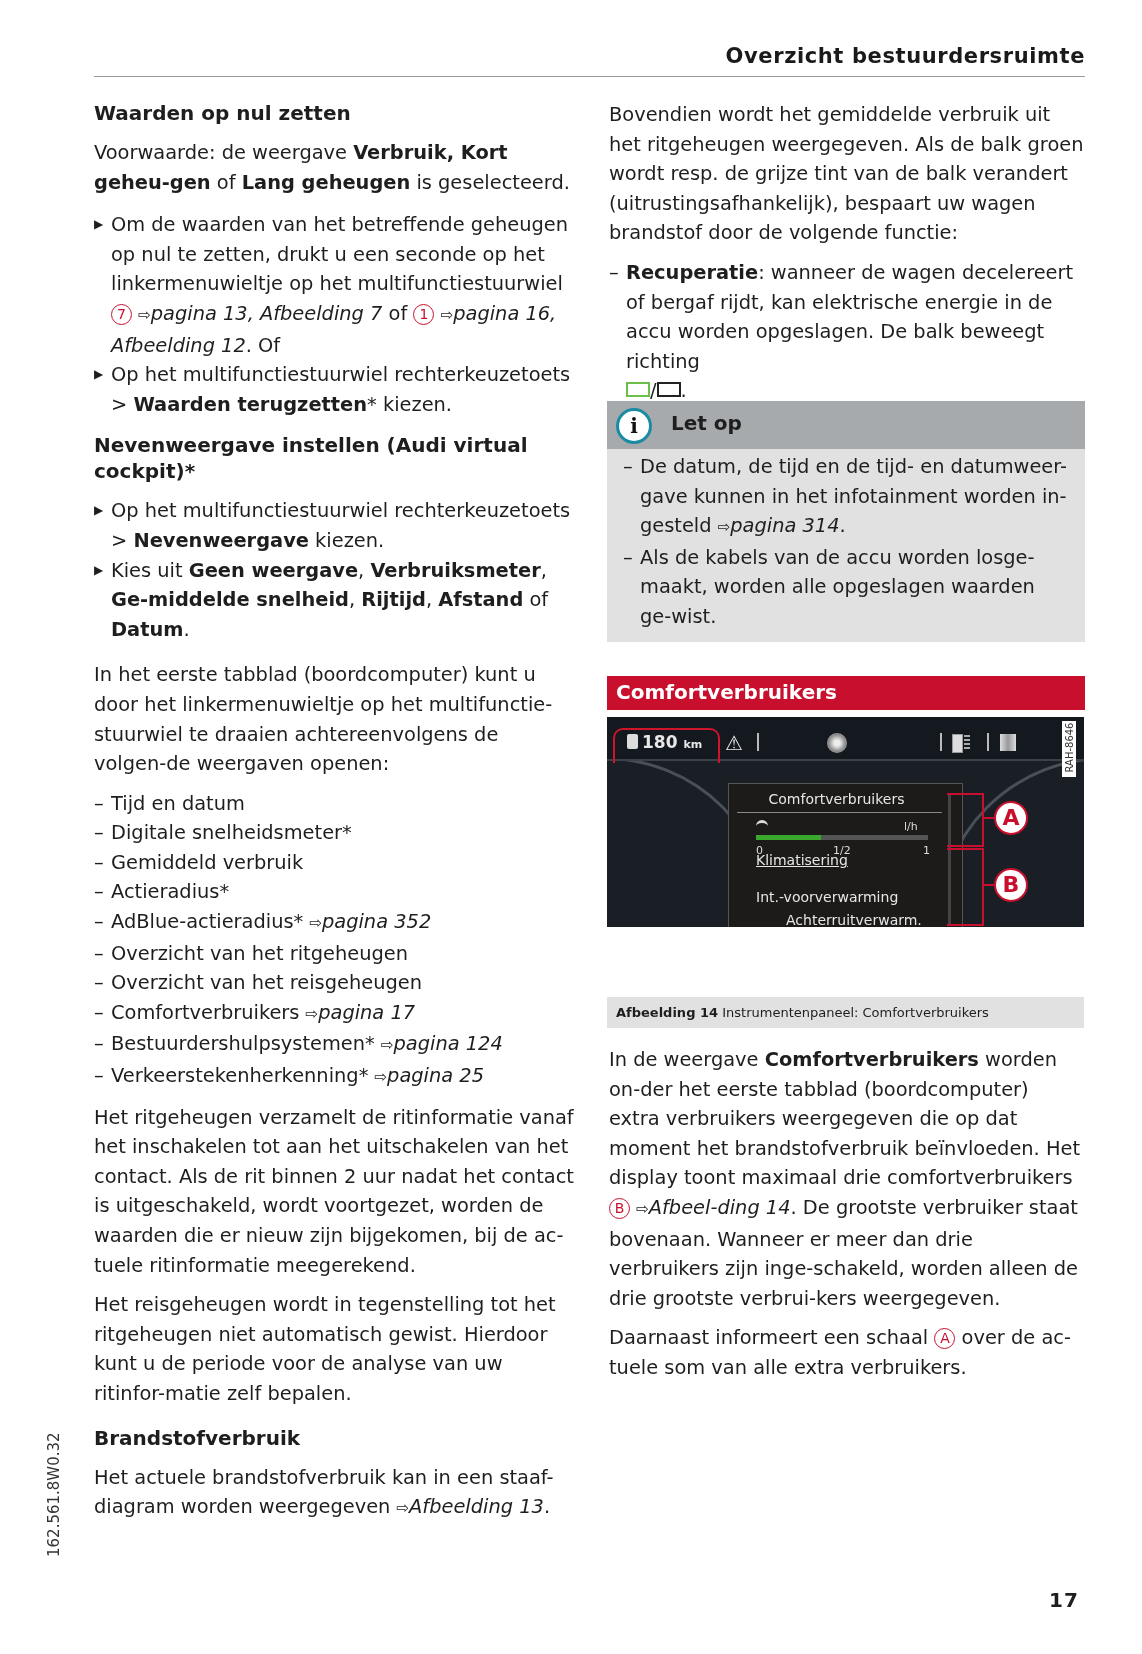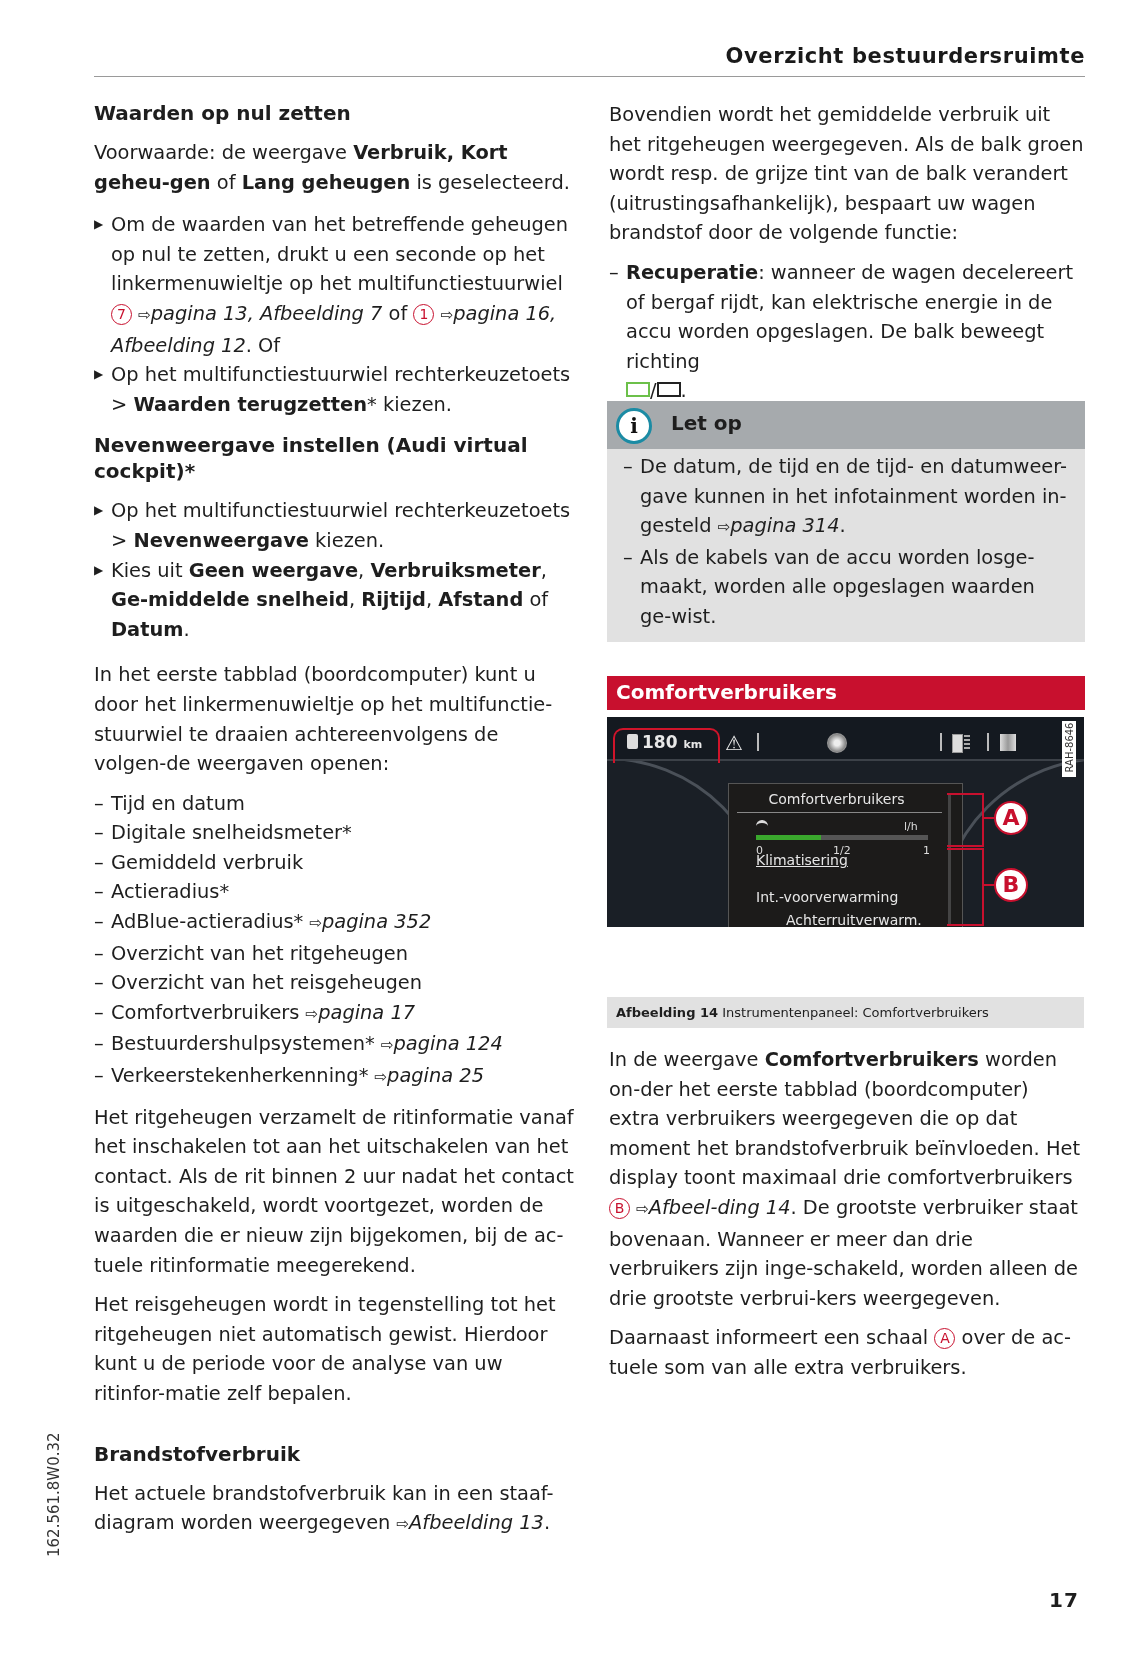--- a/index.html
+++ b/index.html
@@ -108,21 +108,21 @@
     <div class="dash"><span class="d">–</span><span>Actieradius*</span></div>
     <div class="dash"><span class="d">–</span><span>AdBlue-actieradius* </span><span class="arr">⇨</span><span class="ref">pagina 352</span></div>
     <div class="dash"><span class="d">–</span><span>Overzicht van het ritgeheugen</span></div>
     <div class="dash"><span class="d">–</span><span>Overzicht van het reisgeheugen</span></div>
     <div class="dash"><span class="d">–</span><span>Comfortverbruikers </span><span class="arr">⇨</span><span class="ref">pagina 17</span></div>
     <div class="dash"><span class="d">–</span><span>Bestuurdershulpsystemen* </span><span class="arr">⇨</span><span class="ref">pagina 124</span></div>
     <div class="dash"><span class="d">–</span><span>Verkeerstekenherkenning* </span><span class="arr">⇨</span><span class="ref">pagina 25</span></div>
   </div>
 
   <p class="mb8">Het ritgeheugen verzamelt de ritinformatie vanaf het inschakelen tot aan het uitschakelen van het contact. Als de rit binnen 2 uur nadat het contact is uitgeschakeld, wordt voortgezet, worden de waarden die er nieuw zijn bijgekomen, bij de ac-tuele ritinformatie meegerekend.</p>
-  <p style="margin-bottom:32px;">Het reisgeheugen wordt in tegenstelling tot het ritgeheugen niet automatisch gewist. Hierdoor kunt u de periode voor de analyse van uw ritinfor-matie zelf bepalen.</p>
+  <p style="margin-bottom:16px;">Het reisgeheugen wordt in tegenstelling tot het ritgeheugen niet automatisch gewist. Hierdoor kunt u de periode voor de analyse van uw ritinfor-matie zelf bepalen.</p>
 
   <h3 style="margin-bottom:12px;">Brandstofverbruik</h3>
   <p>
     <span>Het actuele brandstofverbruik kan in een staaf-diagram worden weergegeven </span><span class="arr">⇨</span><span class="ref">Afbeelding 13</span><span>.</span>
   </p>
 </div>
 
 <div class="col right">
   <p class="mb8">Bovendien wordt het gemiddelde verbruik uit het ritgeheugen weergegeven. Als de balk groen wordt resp. de grijze tint van de balk verandert (uitrustingsafhankelijk), bespaart uw wagen brandstof door de volgende functie:</p>
   <div class="dash">

